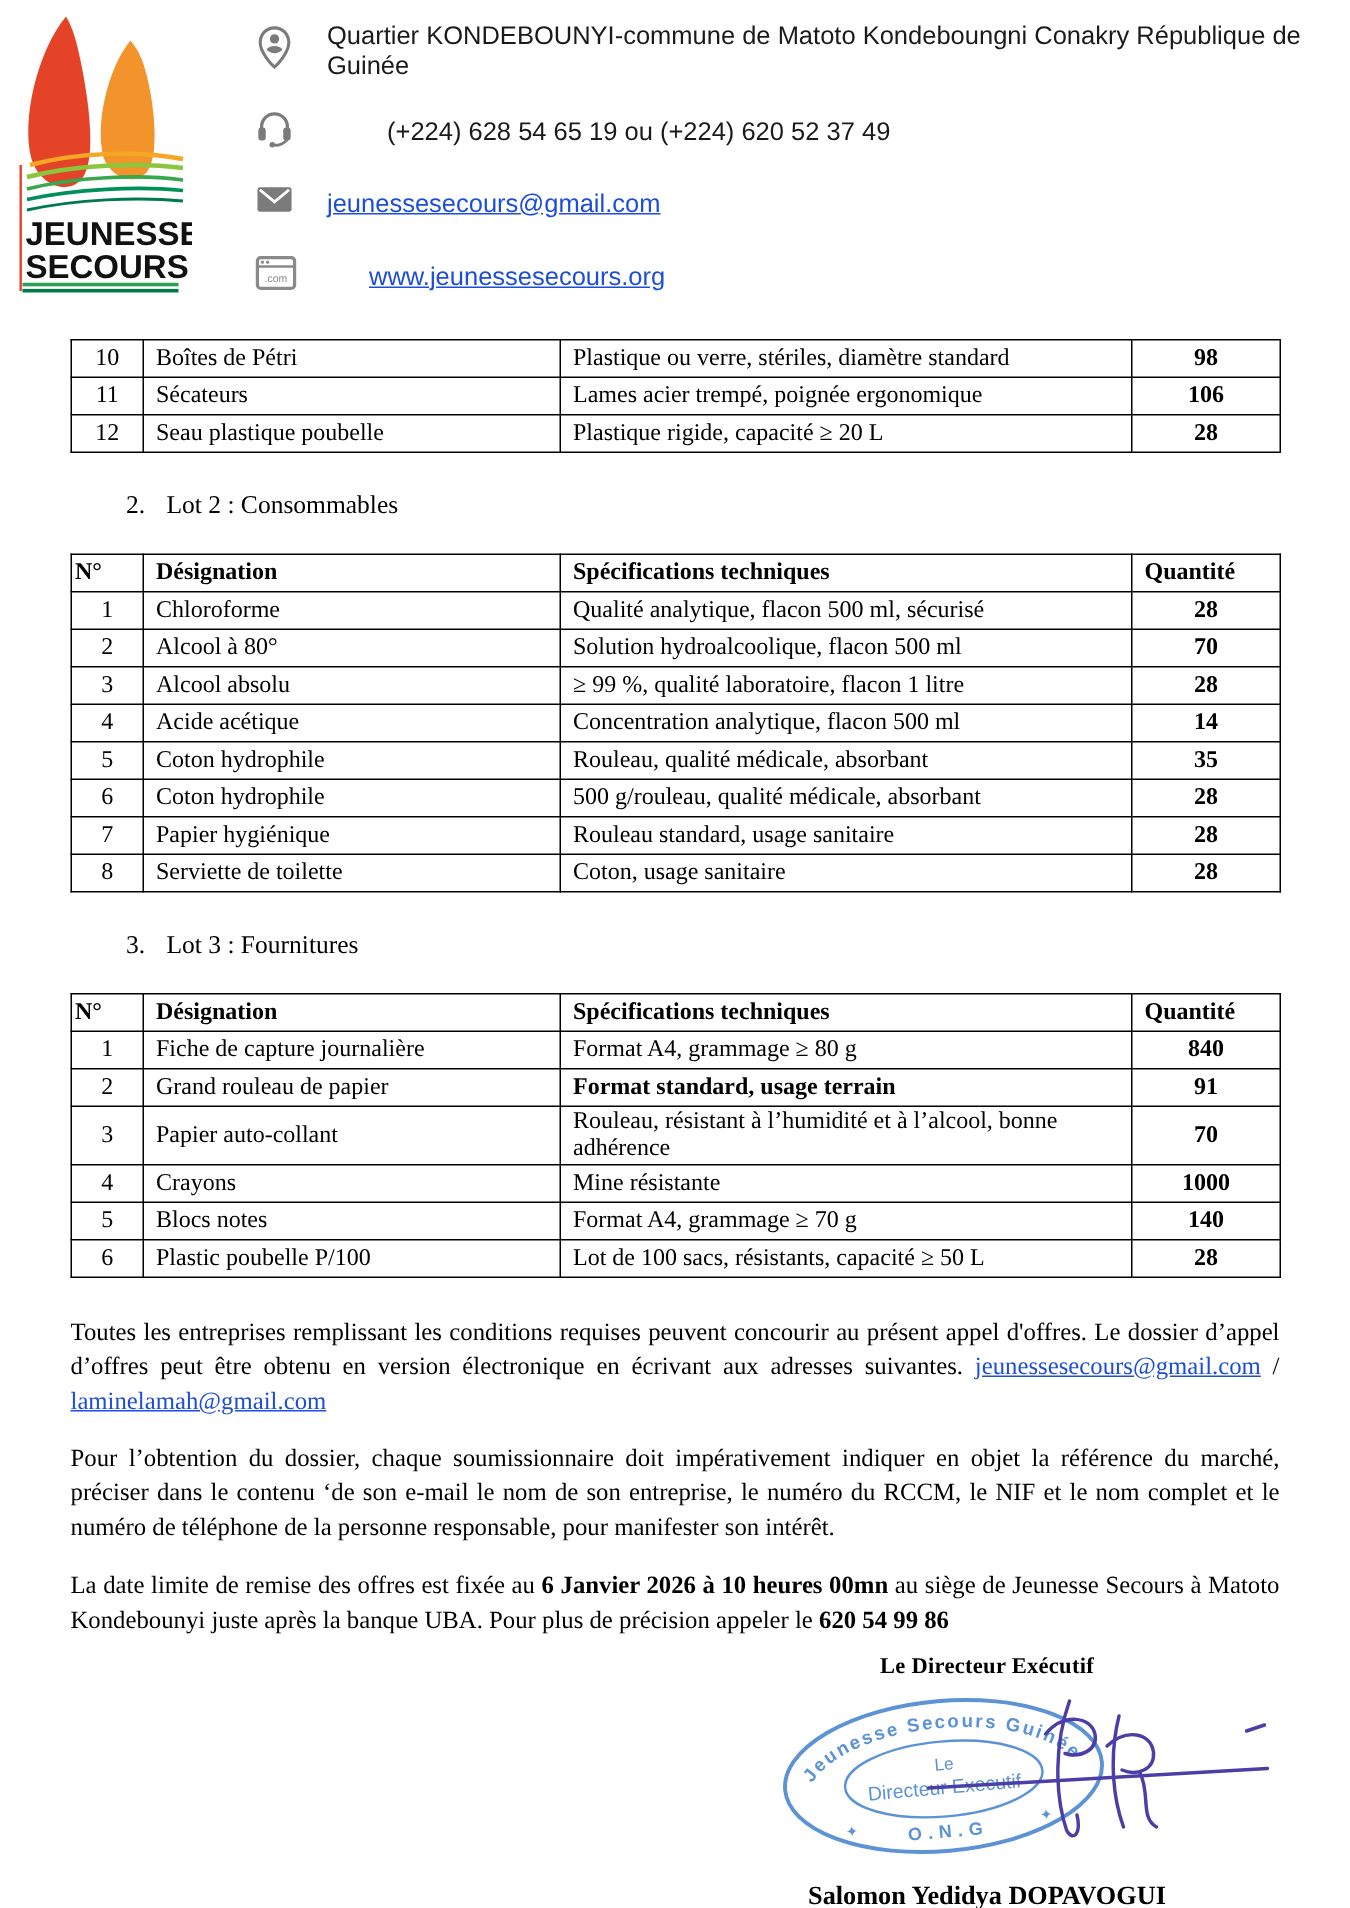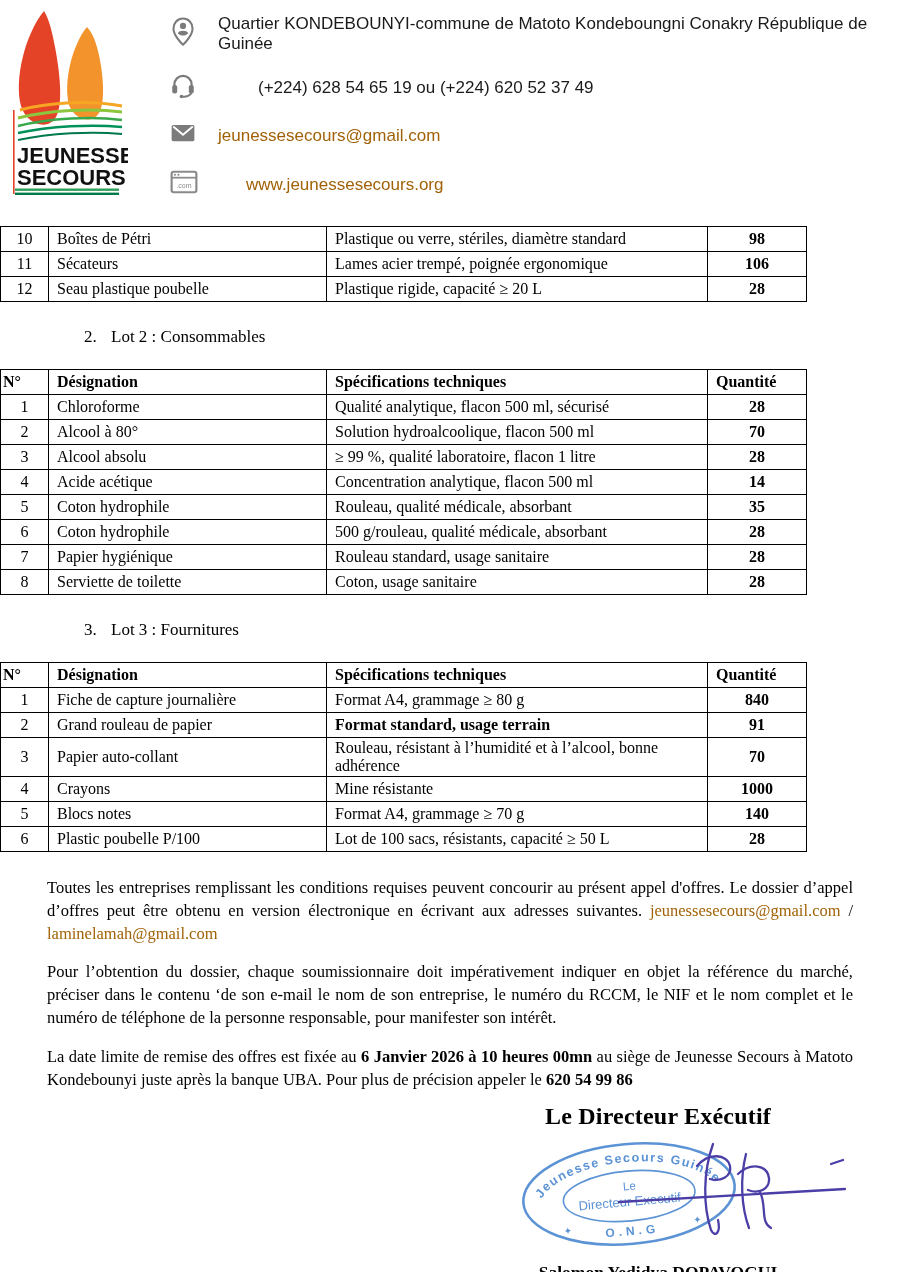--- a/index.html
+++ b/index.html
@@ -11,41 +11,41 @@
   
   .header { display: flex; padding: 6px 0 0 8px; height: 192px; }
   .logo-box { width: 120px; flex: 0 0 120px; }
   .contacts { margin-left: 42px; padding-top: 6px; font-family: "Liberation Sans", sans-serif; font-size: 17px; color: #1a1a1a; }
   .contact-row { display: flex; align-items: center; }
   .contact-row .cicon { width: 30px; flex: 0 0 30px; margin-right: 18px; }
   .row-address { margin-top: 2px; justify-content: center; }
   .row-phone { margin-top: 17px; gap: 40px; }
   .row-email { margin-top: 18px; }
   .row-web { margin-top: 20px; gap: 28px; }
-  a.doclink { color: #a16207; cursor: pointer; }
-  
-  table.doc-table { border-collapse: collapse; table-layout: fixed; width: 806px; font-size: 16px; }
+  a.doclink { color: #1d4ed8; text-decoration: underline; cursor: pointer; }
+  
+  table.doc-table { border-collapse: collapse; table-layout: fixed; width: 806px; margin-left: 47px; font-size: 16px; }
   .doc-table td, .doc-table th { border: 1.6px solid #000; padding: 1px 8px; height: 25px; vertical-align: middle; overflow: hidden; }
   .doc-table th { font-weight: bold; text-align: left; }
   .col-num { width: 48px; } .col-des { width: 278px; } .col-spec { width: 381px; } .col-qty { width: 99px; }
   .cell-num { text-align: center; padding: 1px 2px !important; }
   .cell-qty { text-align: center; font-weight: bold; }
   th.cell-qty { font-weight: bold; }
   .spec-bold { font-weight: bold; }
   .tbl-first { margin-top: 34px; }
   
   .lot-heading { margin: 25px 0 22px 84px; font-weight: normal; font-size: 17px; }
   .lot-heading .hnum { display: inline-block; width: 27px; }
   
   .para { width: 806px; margin: 15px 0 0 47px; text-align: justify; font-size: 16.5px; line-height: 1.4; }
   .para.first { margin-top: 24px; }
   .bold { font-weight: bold; }
   
   .closing { width: 400px; margin: 12px 0 0 458px; text-align: center; }
-  .sig-title { font-weight: bold; font-size: 24px; letter-spacing: 0.2px; }
+  .sig-title { font-weight: bold; font-size: 15px; letter-spacing: 0.2px; }
   .stamp-wrap { margin-top: 4px; }
   .sig-name { font-weight: bold; font-size: 17.5px; margin-top: 6px; }
 </style>
 </head>
 <body>
 
 <div class="header">
   <div class="logo-box">
     <svg width="120" height="190" viewBox="0 0 120 190">
       <path d="M36,5 C17,28 6,74 13,100 C19,119 40,125 48,111 C56,97 51,62 47,41 C44,25 41,13 36,5 Z" fill="#E44327"></path>

